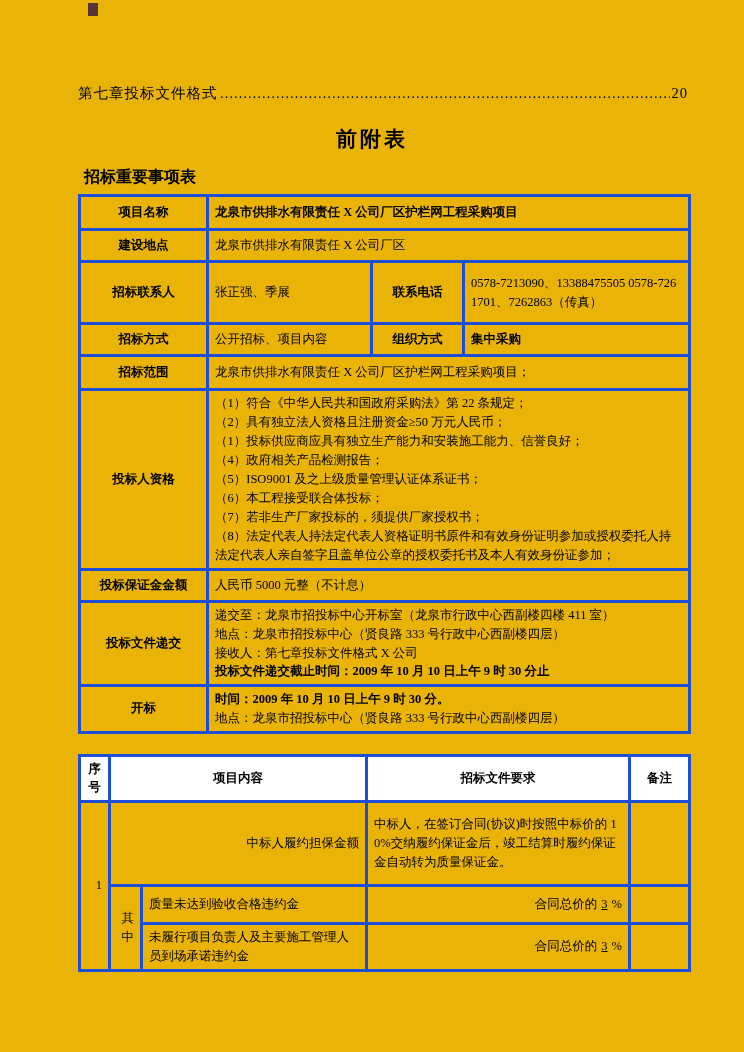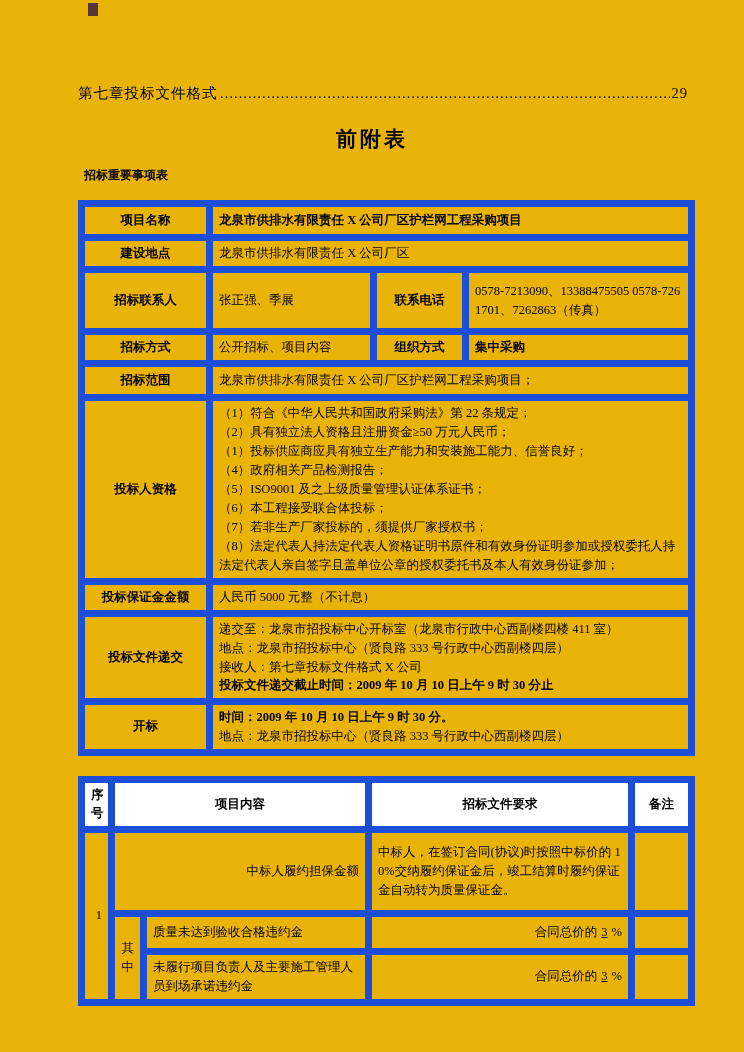--- a/index.html
+++ b/index.html
@@ -38,35 +38,35 @@
   .toc-page { white-space: nowrap; }
   .doc-title {
     margin-top: 22px;
     text-align: center;
     font-family: "Liberation Sans", "DejaVu Sans", sans-serif;
     font-size: 21px;
     font-weight: bold;
     letter-spacing: 3px;
   }
   .table-caption {
-    margin: 14px 0 16px 84px;
+    margin: 14px 0 6px 84px;
     font-family: "Liberation Sans", "DejaVu Sans", sans-serif;
-    font-size: 12px;
+    font-size: 16px;
     font-weight: bold;
   }
   table.doc {
     margin-left: 78px;
     width: 610px;
     border-collapse: collapse;
     table-layout: fixed;
     border: 2px solid #000;
     font-size: 12.5px;
   }
   table.doc td, table.doc th {
-    border: 7px solid #1d4ed8;
+    border: 3px solid #1d4ed8;
     padding: 3px 6px;
     vertical-align: middle;
     line-height: 1.5;
     overflow: hidden;
     word-break: break-all;
   }
   td.lbl {
     text-align: center;
     font-weight: bold;
   }
@@ -101,21 +101,21 @@
 </head>
 <body>
 
 <div class="page">
 
   <div class="corner-mark"></div>
 
   <div class="toc-row">
     <span class="toc-text">第七章投标文件格式</span>
     <span class="toc-dots">………………………………………………………………………………………………………………………………………………</span>
-    <span class="toc-page">29</span>
+    <span class="toc-page">20</span>
   </div>
 
   <div class="doc-title">前附表</div>
 
   <div class="table-caption">招标重要事项表</div>
 
   <table class="doc t1">
     <colgroup>
       <col style="width:128px">
         <col style="width:164px">

